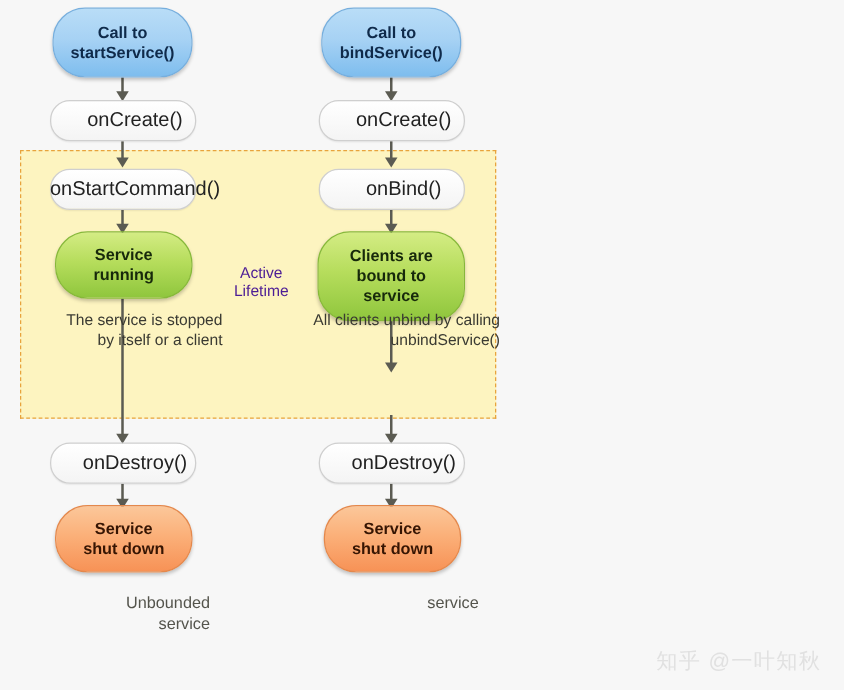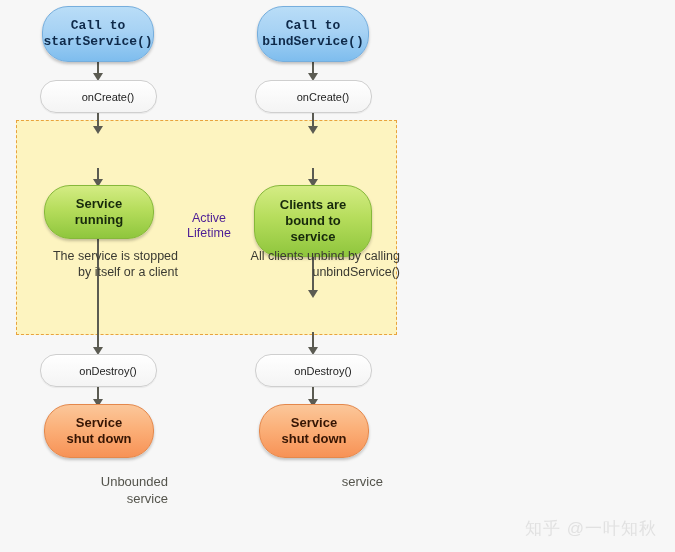--- a/index.html
+++ b/index.html
@@ -69,40 +69,39 @@
     justify-content: center;
     text-align: center;
     z-index: 4;
   }
 
   
   .node.plain {
     background: linear-gradient(to bottom, #ffffff 0%, #f4f4f4 100%);
     border: 1px solid #cfcfcf;
     border-radius: 16px;
-    font-size: 11px;
+    font-size: 16px;
     color: #222222;
     box-shadow: 0 1px 1px rgba(0,0,0,0.06);
     padding-left: 19px;
   }
 
   
   .node.pill {
     border-radius: 26px;
     font-size: 13px;
     font-weight: bold;
     line-height: 16px;
     color: #101010;
     box-shadow: 0 2px 3px rgba(0,0,0,0.22);
   }
   .node.pill.blue {
     background: linear-gradient(to bottom, #b9ddf7 0%, #a7d2f4 45%, #7ebdee 100%);
     border: 1px solid #76aedd;
     color: #0f2a4a;
-    font-family: Liberation Mono, monospace;
   }
   .node.pill.green {
     background: linear-gradient(to bottom, #d4ec84 0%, #b6dd5c 45%, #8fc63d 100%);
     border: 1px solid #86b83a;
     color: #17290b;
   }
   .node.pill.orange {
     background: linear-gradient(to bottom, #fbc79a 0%, #fbb079 45%, #f79256 100%);
     border: 1px solid #e4884c;
     color: #361503;
@@ -183,20 +182,23 @@
     <div>
       <div>Call to</div>
       <div>startService()</div>
     </div>
   </div>
 
   <div class="node plain" style="left:40px; top:80px; width:117px; height:33px;">
     <span>onCreate()</span>
   </div>
 
+  <div class="node plain" style="left:40px; top:135px; width:117px; height:33px;">
+    <span>onStartCommand()</span>
+  </div>
 
   <div class="node pill green" style="left:44px; top:185px; width:110px; height:54px;">
     <div>
       <div>Service</div>
       <div>running</div>
     </div>
   </div>
 
   <div class="caption" style="left:18px; top:248px; width:160px;">
     <div>The service is stopped</div>
@@ -223,20 +225,23 @@
     <div>
       <div>Call to</div>
       <div>bindService()</div>
     </div>
   </div>
 
   <div class="node plain" style="left:255px; top:80px; width:117px; height:33px;">
     <span>onCreate()</span>
   </div>
 
+  <div class="node plain" style="left:255px; top:135px; width:117px; height:33px;">
+    <span>onBind()</span>
+  </div>
 
   <div class="node pill green" style="left:254px; top:185px; width:118px; height:72px;">
     <div>
       <div>Clients are</div>
       <div>bound to</div>
       <div>service</div>
     </div>
   </div>
 
   <div class="caption" style="left:228px; top:248px; width:172px;">

